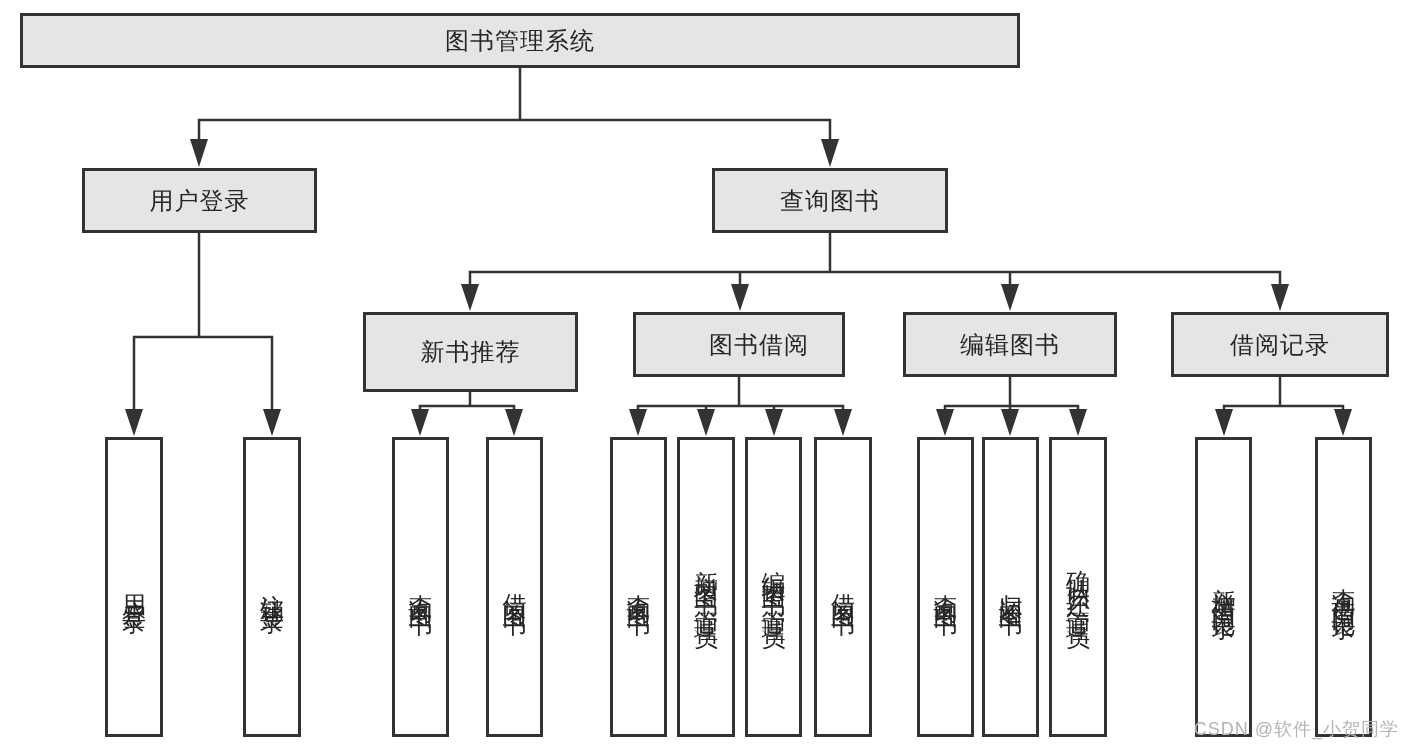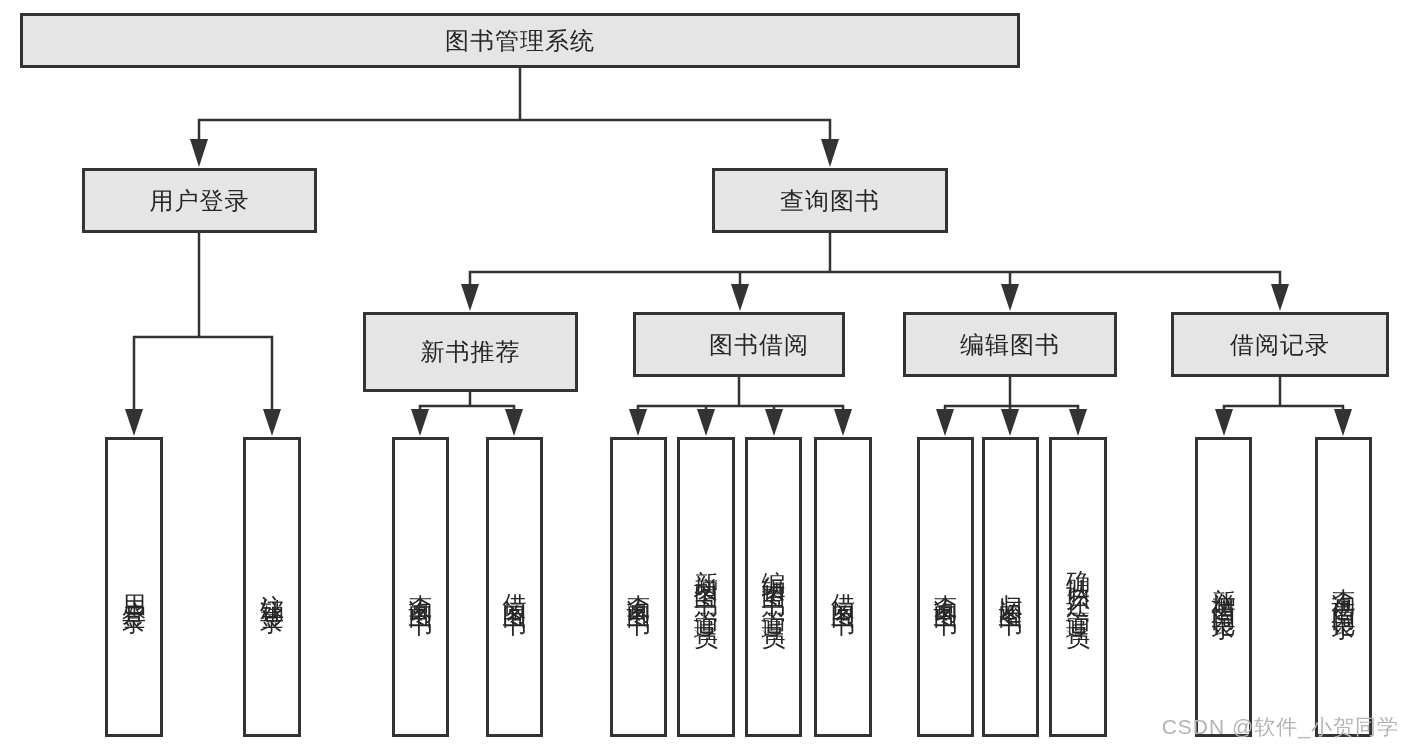--- a/index.html
+++ b/index.html
@@ -29,21 +29,21 @@
     display:flex;align-items:center;justify-content:center;
     color:var(--text,#262626);
   }
   .vtext{
     writing-mode:vertical-rl;text-orientation:mixed;
     font-size:24px;line-height:1;letter-spacing:6px;
   }
   .vbox.long .vtext{letter-spacing:8px;}
   .watermark{
     position:absolute;z-index:3;right:6px;bottom:6px;
-    font-size:21px;color:var(--watermark-color,#b3b3b3);
+    font-size:18px;color:var(--watermark-color,#b3b3b3);
     letter-spacing:1px;white-space:nowrap;
   }
 </style>
 </head>
 <body>
 
 <div class="canvas">
 
   <svg class="connectors" width="1405" height="747" viewBox="0 0 1405 747">
 

